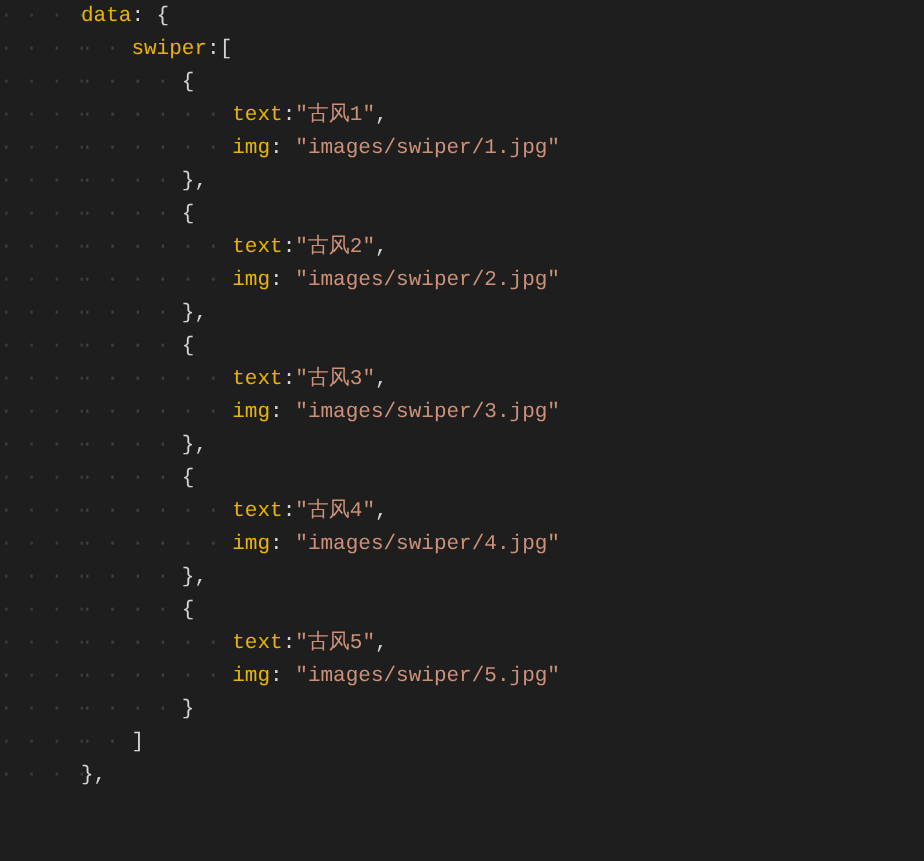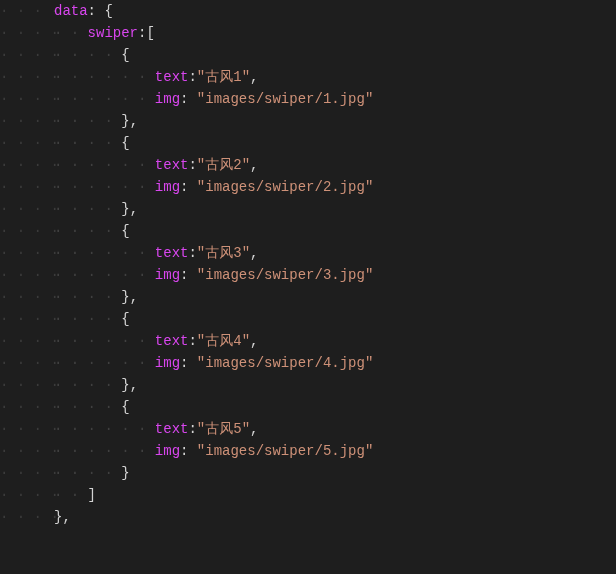--- a/index.html
+++ b/index.html
@@ -18,21 +18,21 @@
   white-space:pre;
 }
 .gut{
   display:inline-block;
   width:54px;
   color:#3b3b3b;
   user-select:none;
   letter-spacing:0;
 }
 .punc{color:#d4d4d4;}
-.prop{color:#d946ef;}
+.prop{color:#eab308;}
 .str{color:#ce9178;}
 .ws{color:#404040;}
 </style>
 </head>
 <body>
 
 <pre class="code" id="code-pre"><span class="gut">· · · · </span><span class="prop">data</span><span class="punc">: {</span>
 <span class="gut">· · · · </span><span class="ws">· · </span><span class="prop">swiper</span><span class="punc">:[</span>
 <span class="gut">· · · · </span><span class="ws">· · · · </span><span class="punc">{</span>
 <span class="gut">· · · · </span><span class="ws">· · · · · · </span><span class="prop">text</span><span class="punc">:</span><span class="str">"古风1"</span><span class="punc">,</span>

